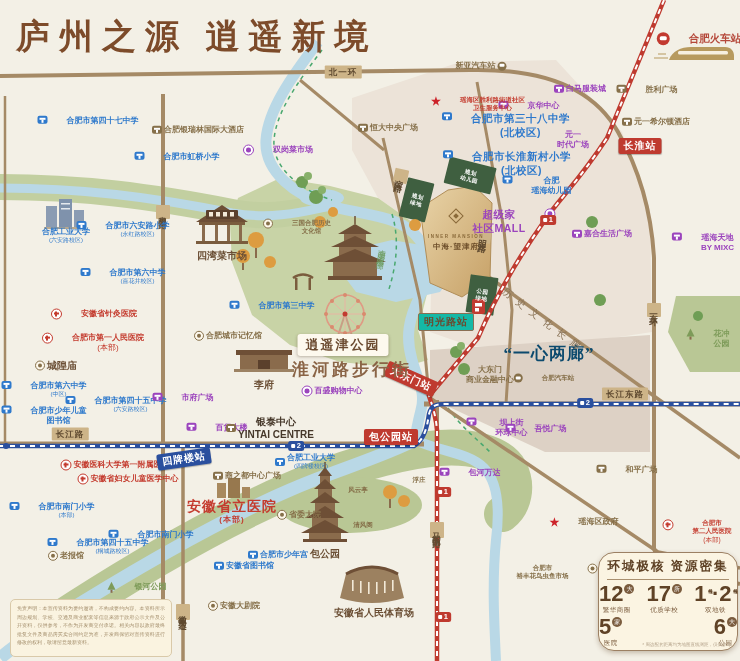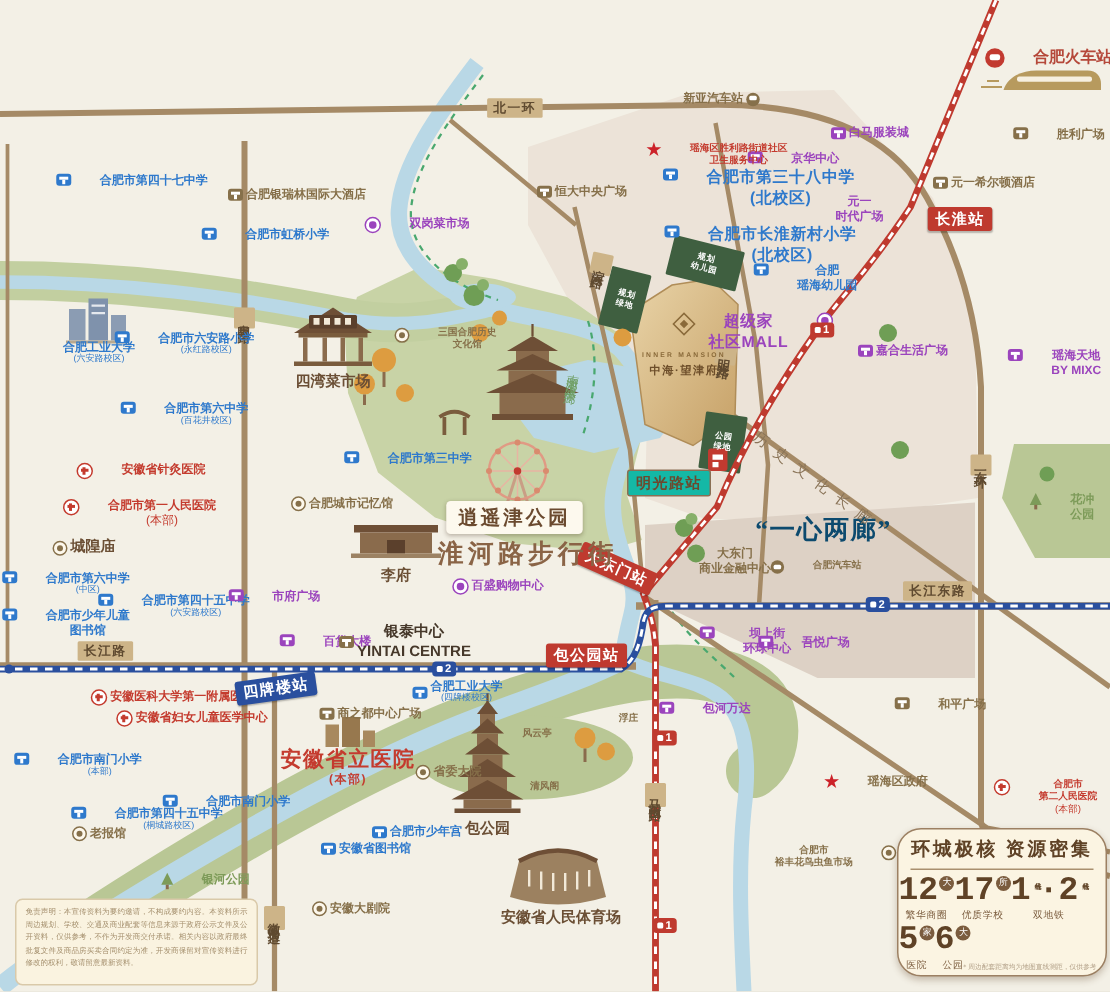--- a/index.html
+++ b/index.html
@@ -71,21 +71,21 @@
   .bl-street{font-family:"Liberation Serif",serif;font-weight:bold;font-size:17px;color:#8a6446;letter-spacing:3px;}
   .bl-quote{font-family:"Liberation Serif",serif;font-weight:bold;font-size:17px;color:#0c4a6e;letter-spacing:1px;}
   .bl-corridor{font-family:"Liberation Serif",serif;font-size:10px;color:#8a7458;letter-spacing:7px;}
   .bl-river{font-size:8px;color:#6f9e63;writing-mode:vertical-rl;letter-spacing:2px;}
   
   .stats{position:absolute;left:598px;top:552px;width:138px;height:97px;background:#fbf4e2;
     border:1.5px solid #9c8063;border-radius:16px;box-shadow:0 2px 5px rgba(90,60,30,.3);z-index:6;}
   .stats-title{font-family:"Liberation Serif",serif;font-weight:bold;font-size:12.5px;color:#5f4226;
     text-align:center;margin-top:5px;letter-spacing:2px;}
   .stats hr{border:none;border-top:1px solid #a98f6e;margin:4px 8px 3px;}
-  .stats-row{display:flex;justify-content:flex-start;margin-top:1px;font-family:Liberation Mono, monospace;}
+  .stats-row{display:flex;justify-content:space-between;margin-top:1px;}
   .stat{text-align:center;}
   .stat .num{font-weight:bold;font-size:22px;color:#5f4226;line-height:1;display:flex;align-items:flex-start;justify-content:center;}
   .stat .unit{width:10px;height:10px;border-radius:50%;background:#7b5c3e;color:#fff;font-size:6px;
     line-height:10px;display:inline-block;margin-top:1px;margin-left:1px;font-weight:normal;text-align:center;}
   .stat .vunit{writing-mode:vertical-rl;font-size:4.5px;color:#5f4226;line-height:1;margin:2px 0 0 1px;letter-spacing:0;}
   .slabel{font-size:6.5px;color:#7b5c3e;margin-top:1px;letter-spacing:.5px;}
   .footnote{position:absolute;right:6px;bottom:3px;font-size:4.5px;color:#b3a189;}
   
   .disc{position:absolute;left:10px;top:599px;width:148px;height:48px;background:#faf3e0;border:1px solid #d9c9a9;
     border-radius:5px;padding:4px 6px;font-size:5px;line-height:1.7;color:#a5906e;text-align:justify;overflow:hidden;z-index:6;}
@@ -533,21 +533,21 @@
         </div>
       </div>
       <div class="poi biz" style="left: 656px; top: 122px; transform: translate(-50%, -50%);">
         <div class="row">
           <span class="ic ic-biz"></span>
           <div class="txt">
             <div class="ln">元一希尔顿酒店</div>
           </div>
         </div>
       </div>
-      <div class="poi biz small col" style="left: 706px; top: 90px; transform: translate(-50%, -50%);">
+      <div class="poi biz small col" style="left: 647px; top: 90px; transform: translate(-50%, -50%);">
         <span class="ic ic-biz"></span>
         <div class="txt">
           <div class="ln">胜利广场</div>
         </div>
       </div>
       <div class="poi trainred col" style="left: 699px; top: 39px; transform: translate(-50%, -50%);">
         <span class="ic ic-rail"></span>
         <div class="txt">
           <div class="ln">合肥火车站</div>
         </div>
@@ -792,20 +792,21 @@
       <div class="micon m1" style="left: 443px; top: 617px; transform: translate(-50%, -50%);">1</div>
       <div class="micon m2" style="left: 296px; top: 446px; transform: translate(-50%, -50%);">2</div>
       <div class="micon m2" style="left: 585px; top: 403px; transform: translate(-50%, -50%);">2</div>
       <div class="bl bl-street" style="left: 352px; top: 369px; transform: translate(-50%, -50%);">淮河路步行街</div>
       <div class="bl bl-parkbox" style="left: 343px; top: 345px; transform: translate(-50%, -50%);">逍遥津公园</div>
       <div class="bl bl-quote" style="left: 549px; top: 353px; transform: translate(-50%, -50%);">“一心两廊”</div>
       <div class="bl bl-corridor" style="left: 544px; top: 321px; transform: translate(-50%, -50%) rotate(37deg);">历史文化长廊</div>
       <div class="bl bl-river" style="left: 381px; top: 250px; transform: translate(-50%, -50%) rotate(10deg);">南淝河滨水绿廊</div>
     </div>
 
+  <div class="main-title">庐州之源  逍遥新境</div>
 
   <div class="stats">
     <div class="stats-title">环城极核  资源密集</div>
     <hr>
     <div class="stats-row" id="stats-row-1">
         <div class="stat">
           <div class="num">12<span class="unit">大</span></div>
           <div class="slabel">繁华商圈</div>
         </div>
         <div class="stat">

